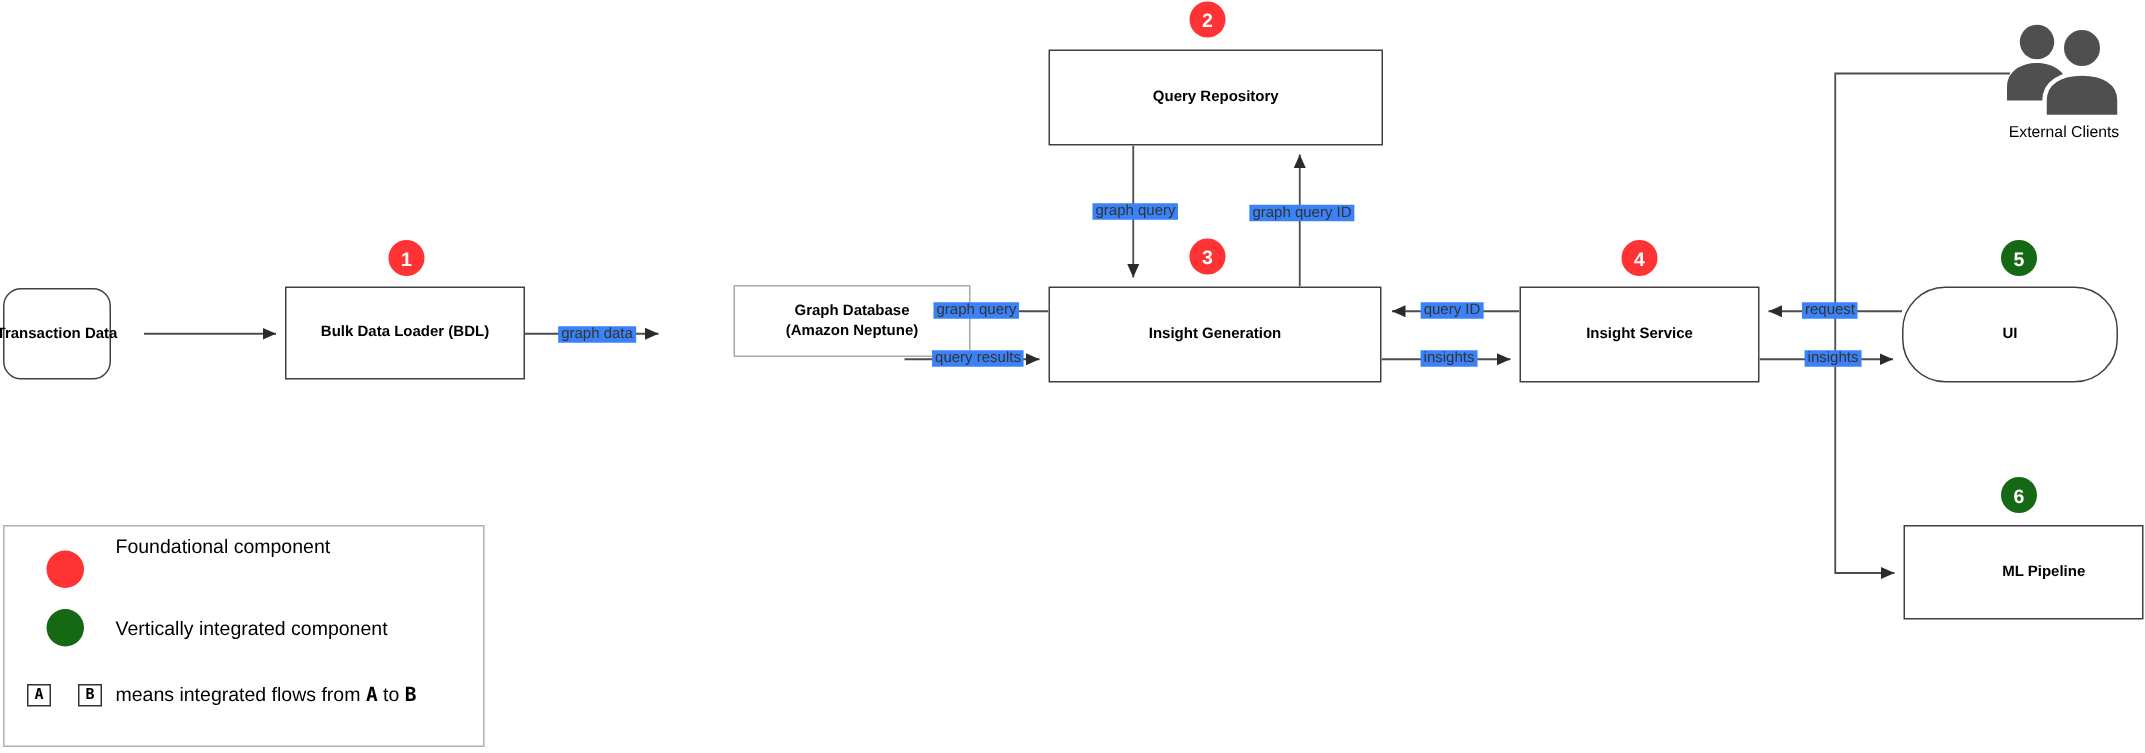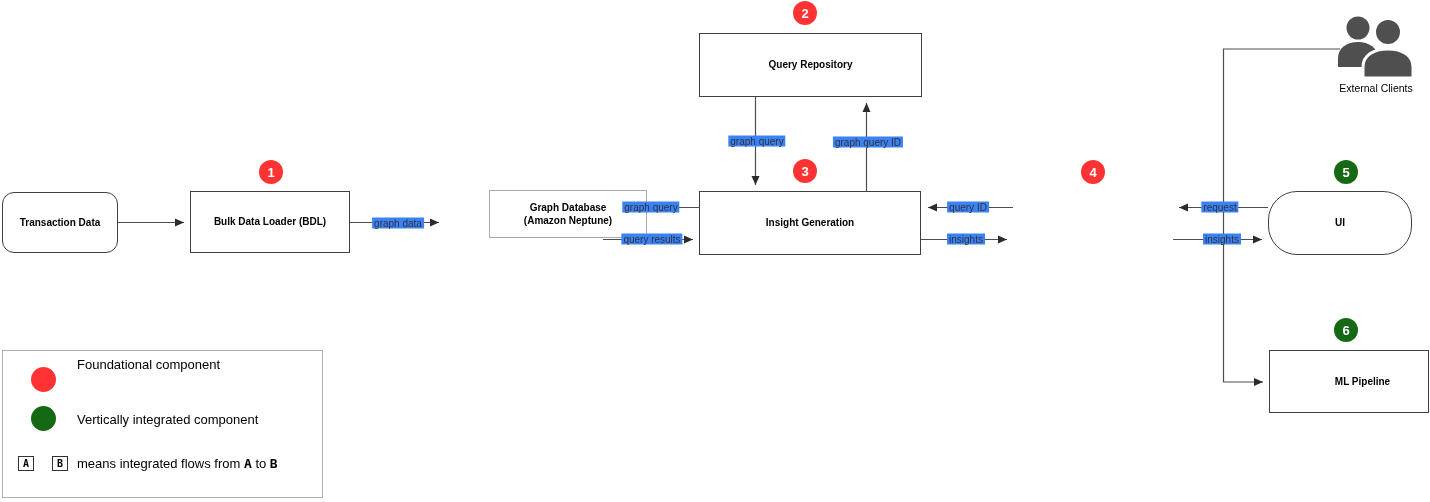--- a/index.html
+++ b/index.html
@@ -72,35 +72,36 @@
       <line x1="866.5" y1="191" x2="866.5" y2="103" marker-end="url(#arr)"></line>
       <line x1="1013" y1="207.5" x2="928" y2="207.5" marker-end="url(#arr)"></line>
       <line x1="921" y1="239.5" x2="1007" y2="239.5" marker-end="url(#arr)"></line>
       <line x1="1268" y1="207.5" x2="1179" y2="207.5" marker-end="url(#arr)"></line>
       <line x1="1173" y1="239.5" x2="1262" y2="239.5" marker-end="url(#arr)"></line>
 
       <line x1="35" y1="463.5" x2="47" y2="463.5" marker-end="url(#arr)"></line>
     </g>
   </svg>
 
-  <div class="node rounded" style="left:2px;top:192px;width:116px;height:61px;">Transaction Data</div>
+  <div class="node rounded" style="left:2px;top:192px;width:72px;height:61px;">Transaction Data</div>
 
   <div class="node" style="left:190px;top:191px;width:160px;height:62px;">Bulk Data Loader (BDL)</div>
 
   <div class="node light" style="left:445px;top:190px;width:158px;height:48px;margin-left:44px;">
     <div>
       <div>Graph Database</div>
       <div>(Amazon Neptune)</div>
     </div>
   </div>
 
   <div class="node" style="left:699px;top:33px;width:223px;height:64px;">Query Repository</div>
 
   <div class="node" style="left:699px;top:191px;width:222px;height:64px;">Insight Generation</div>
 
+  <div class="node" style="left:1013px;top:191px;width:160px;height:64px;">Insight Service</div>
 
   <div class="node" style="left:1268px;top:191px;width:144px;height:64px;border-radius:29px;">UI</div>
 
   <div class="node" style="left:1269px;top:350px;width:160px;height:63px;padding-left:27px;">ML Pipeline</div>
 
   <div class="badge red" style="left:259px;top:160px;">1</div>
   <div class="badge red" style="left:793px;top:1px;">2</div>
   <div class="badge red" style="left:793px;top:159px;">3</div>
   <div class="badge red" style="left:1081px;top:160px;">4</div>
   <div class="badge green" style="left:1334px;top:160px;">5</div>

